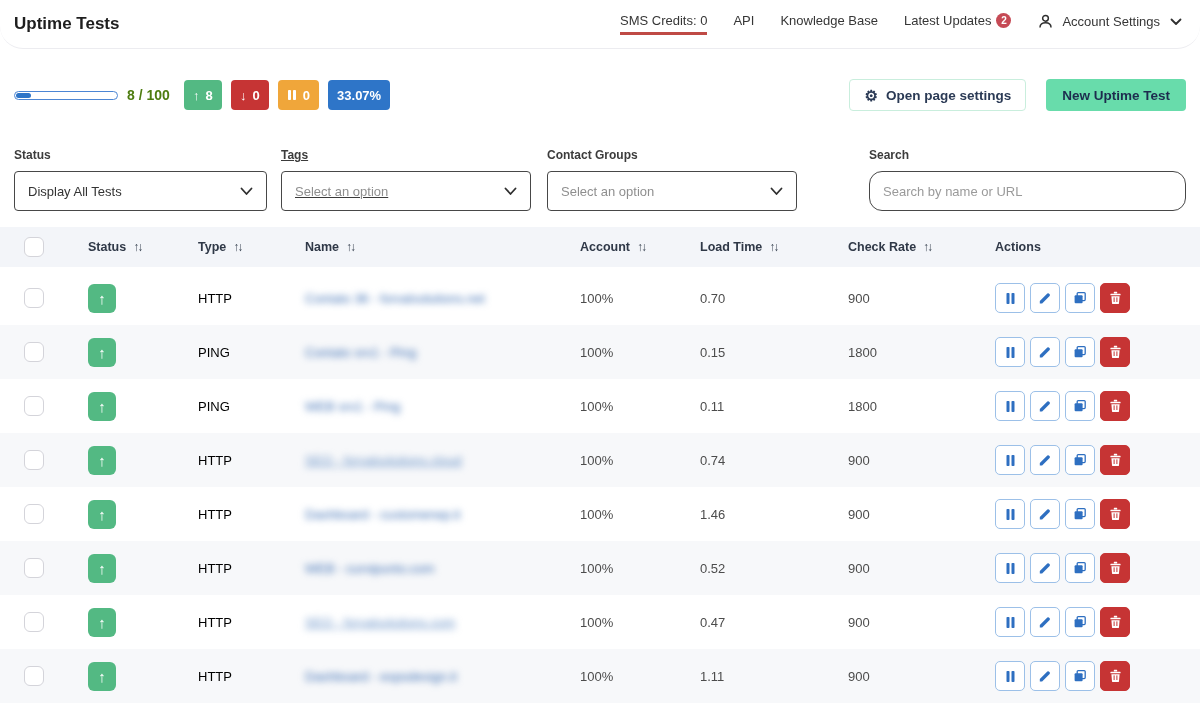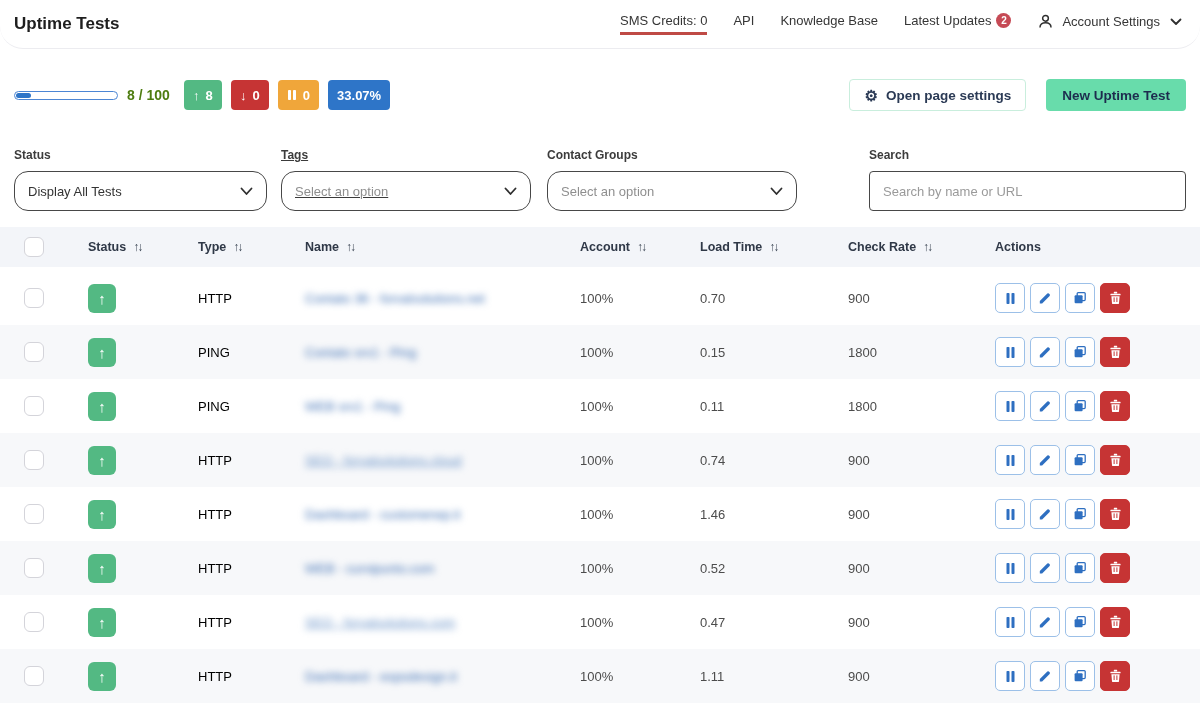--- a/index.html
+++ b/index.html
@@ -50,32 +50,32 @@
   .gear-glyph { font-size:15px; line-height:1; color:#2b3a55; }
   .btn-green {
     height:32px; padding:0 16px; margin-left:20px; background:#68dcab; border:none; border-radius:4px;
     color:#1d2c4e; font-weight:bold; font-size:13.5px; font-family:inherit; cursor:pointer;
   }
   
   .filters-row { display:flex; align-items:flex-start; padding:37px 14px 0 14px; }
   .filter { display:flex; flex-direction:column; }
   .filter label { font-size:12px; font-weight:bold; color:#3c3c3c; margin-bottom:9px; }
   .select {
-    height:40px; border:1px solid #474747; border-radius:14px; background:#fff;
+    height:40px; border:1px solid #474747; border-radius:4px; background:#fff;
     display:flex; align-items:center; justify-content:space-between; padding:0 13px;
     font-size:13px; cursor:pointer;
   }
   .f-status .select { width:253px; }
   .f-tags { margin-left:14px;text-decoration:underline; } .f-tags .select { width:250px; }
   .f-groups { margin-left:16px; } .f-groups .select { width:250px; }
   .f-search { margin-left:auto; }
   .sel-value-dark { color:#333; }
   .sel-value-ph { color:#8f8f8f; }
   .search-input {
-    width:317px; height:40px; border:1px solid #474747; border-radius:4px;
+    width:317px; height:40px; border:1px solid #474747; border-radius:13px;
     padding:0 13px; font-size:13px; font-family:inherit; color:#333;
   }
   .search-input::placeholder { color:#9a9a9a; }
   
   .uptime-table { margin-top:16px; font-size:13px; }
   .thead, .trow {
     display:grid;
     grid-template-columns:64px 110px 107px 275px 120px 148px 147px 1fr;
     align-items:center; padding-left:14px;
   }

